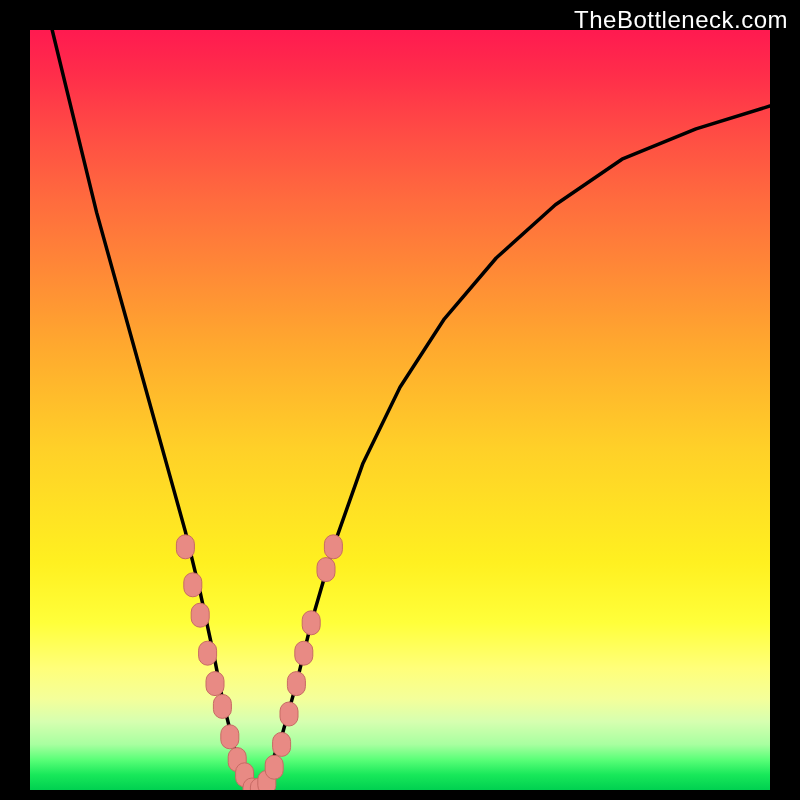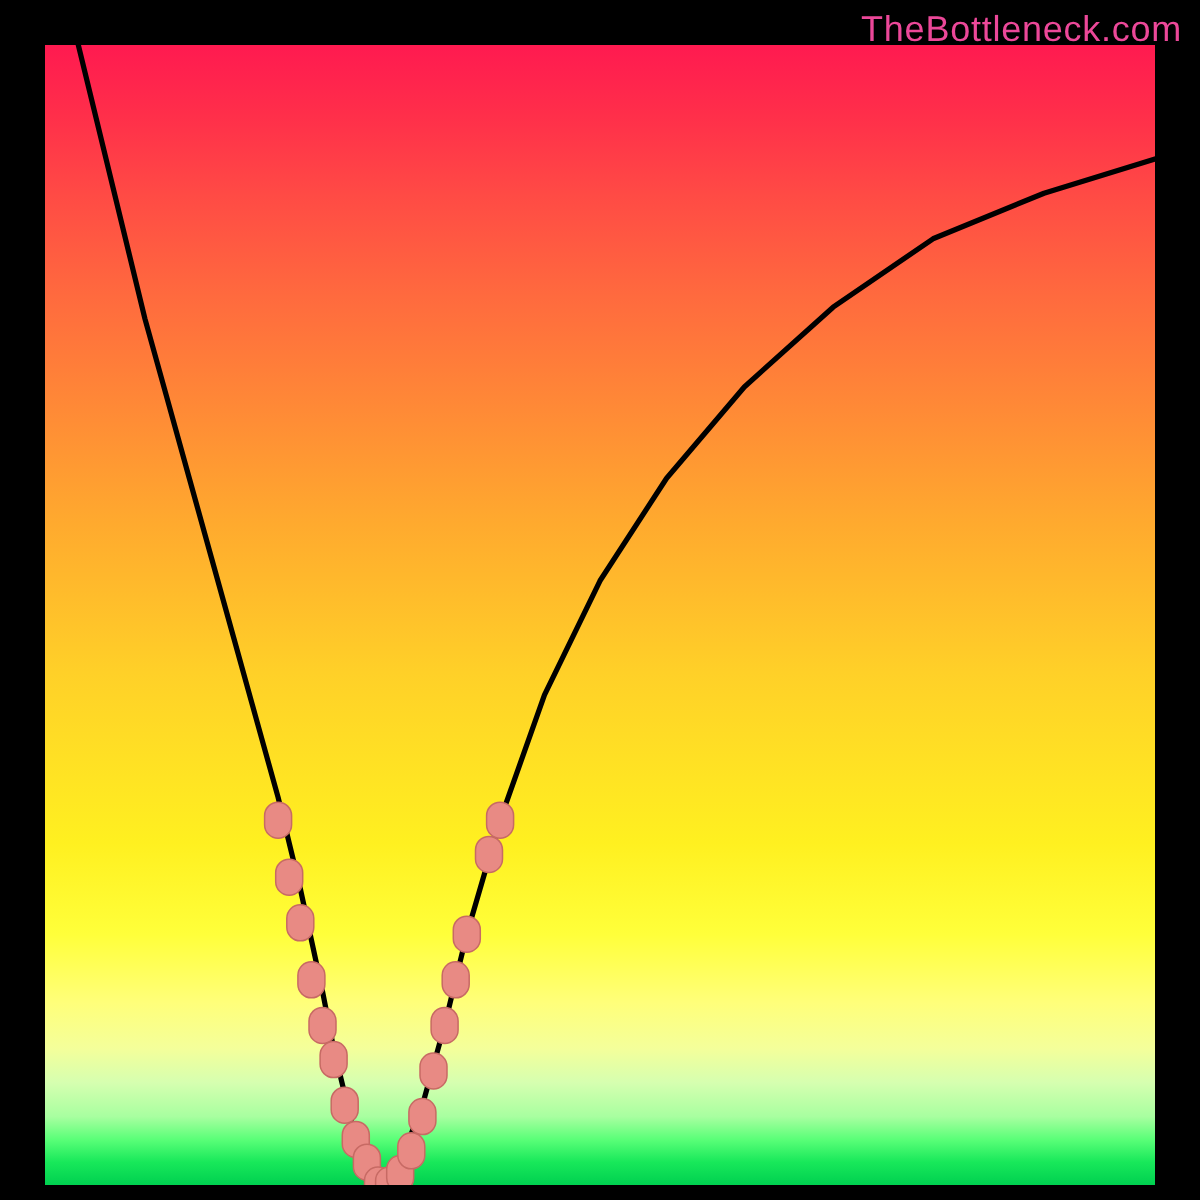--- a/index.html
+++ b/index.html
@@ -40,21 +40,21 @@
       #a8ffa0 94%,
       #5aff78 96%,
       #18e85a 98%,
       #00d050 100%
     );
   }
   .watermark {
     position: absolute;
     top: 6px;
     right: 12px;
-    color: #ec4899;
+    color: #ffffff;
     font-size: 24px;
     font-weight: 500;
     letter-spacing: 0.5px;
   }
   svg.curve {
     position: absolute;
     left: 0;
     top: 0;
   }
 </style>

